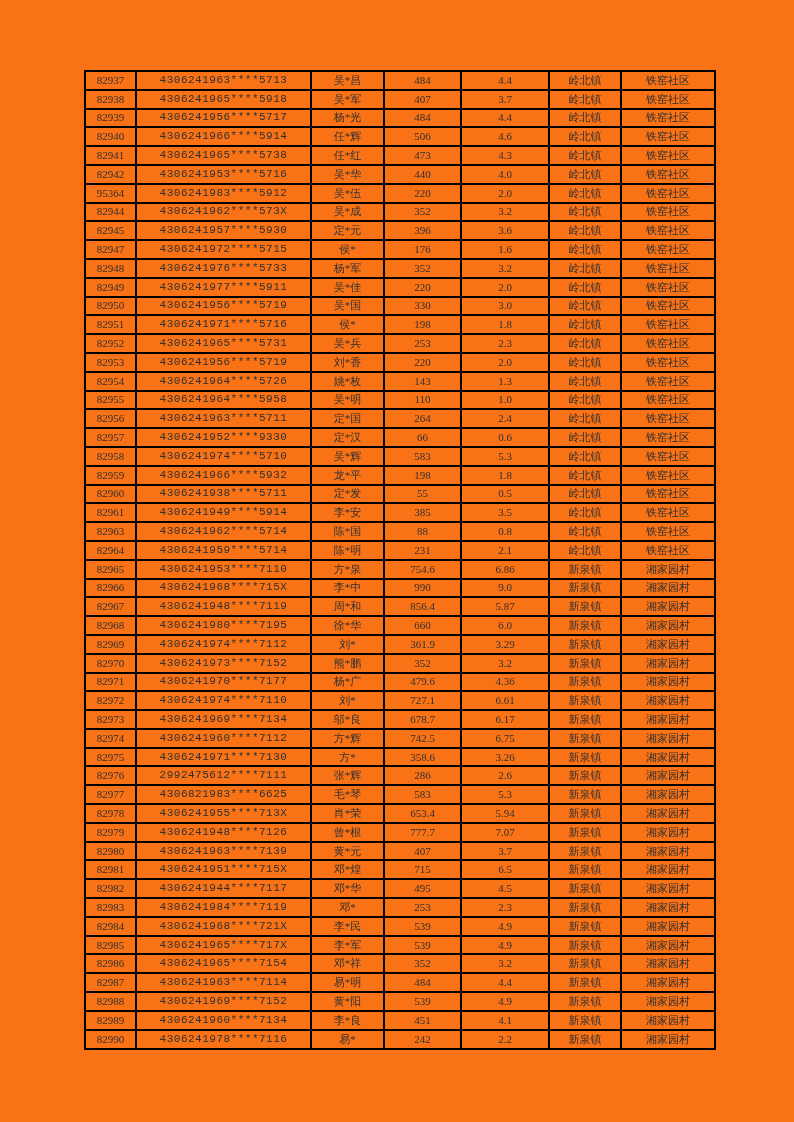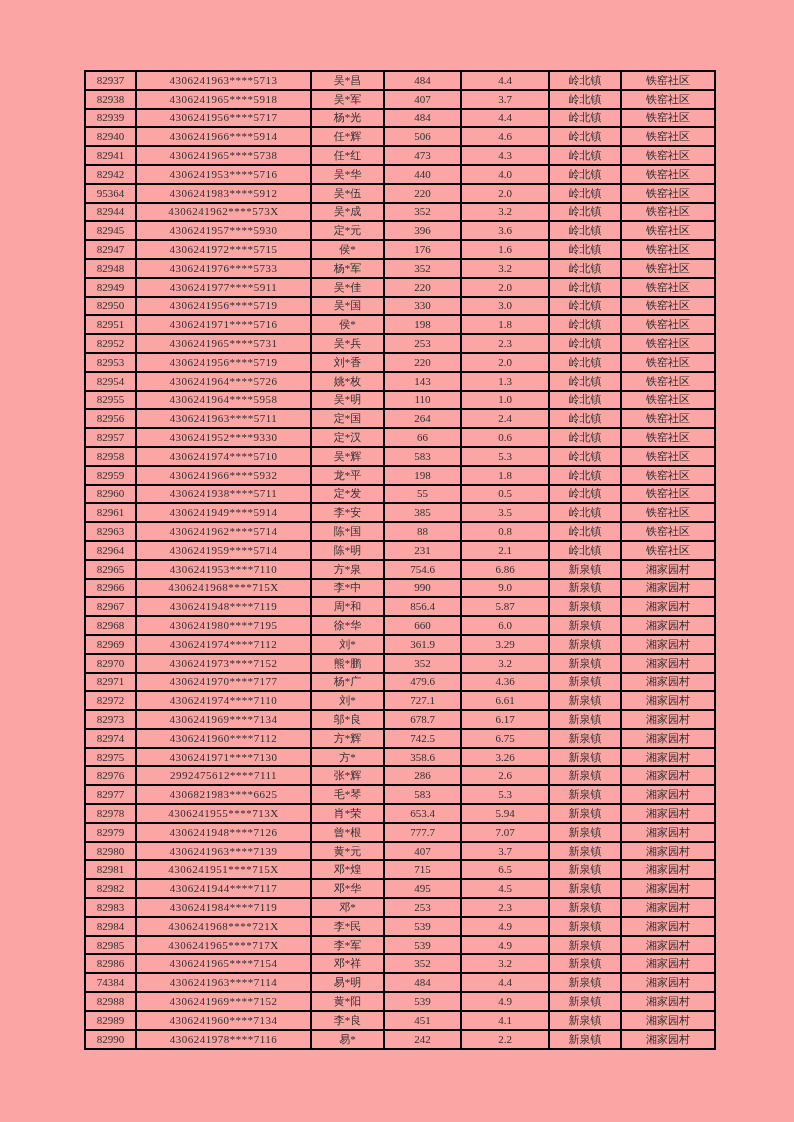--- a/index.html
+++ b/index.html
@@ -11,21 +11,21 @@
     width: 794px;
     height: 1122px;
     position: relative;
     overflow: hidden;
     font-family: "Liberation Serif", "DejaVu Serif", serif;
   }
   .sheet {
     position: absolute;
     left: 0; top: 0;
     width: 794px; height: 1122px;
-    background: #fca5a5;
+    background: #f97316;
   }
   table.data-table {
     position: absolute;
     left: 84px;
     top: 70px;
     width: 630px;
     height: 980px;
     border-collapse: collapse;
     table-layout: fixed;
     font-size: 11px;
@@ -35,20 +35,21 @@
     border: 2px solid #000000;
     padding: 0 2px;
     text-align: center;
     vertical-align: middle;
     white-space: nowrap;
     overflow: hidden;
     line-height: 1;
   }
   table.data-table td.c-idcard {
     letter-spacing: 0.5px;
+    font-family: Liberation Mono, monospace;
   }
 </style>
 </head>
 <body>
 
 <div class="sheet">
   <table class="data-table">
     <colgroup>
       <col style="width:51px">
       <col style="width:175px">
@@ -485,21 +486,21 @@
         <tr>
           <td class="c-seq">82986</td>
           <td class="c-idcard">4306241965****7154</td>
           <td class="c-name">邓*祥</td>
           <td class="c-amount">352</td>
           <td class="c-value">3.2</td>
           <td class="c-town">新泉镇</td>
           <td class="c-village">湘家园村</td>
         </tr>
         <tr>
-          <td class="c-seq">74384</td>
+          <td class="c-seq">82987</td>
           <td class="c-idcard">4306241963****7114</td>
           <td class="c-name">易*明</td>
           <td class="c-amount">484</td>
           <td class="c-value">4.4</td>
           <td class="c-town">新泉镇</td>
           <td class="c-village">湘家园村</td>
         </tr>
         <tr>
           <td class="c-seq">82988</td>
           <td class="c-idcard">4306241969****7152</td>

